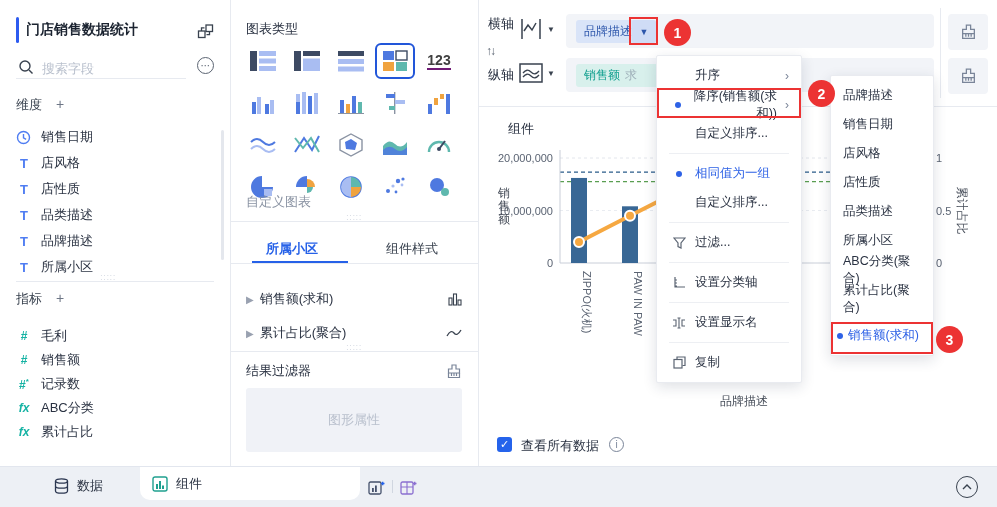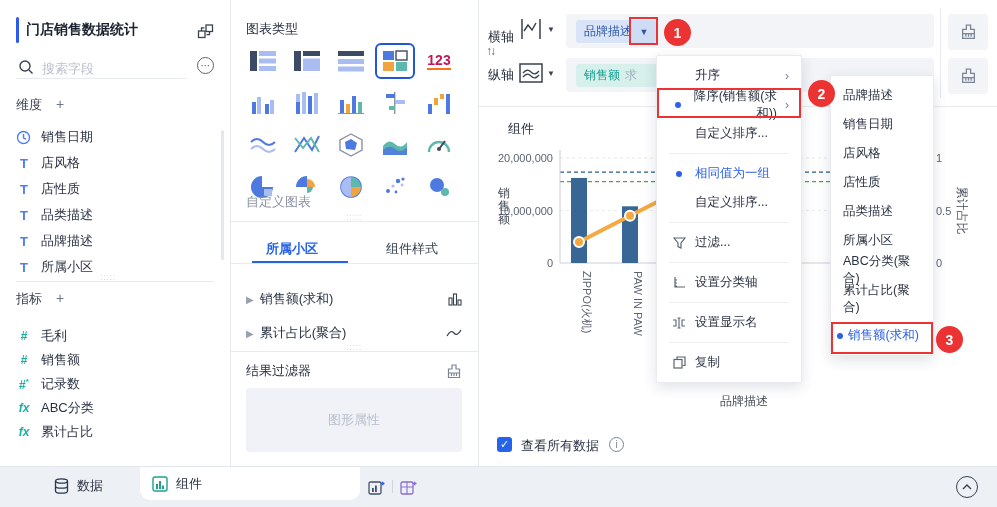--- a/index.html
+++ b/index.html
@@ -187,21 +187,21 @@
     </div>
   <div class="ct-cell ct-sel" style="left:378px;top:46px;">
       <svg width="26" height="22" viewBox="0 0 26 22">
         <rect x="1" y="1" width="11" height="9" fill="#4e79e0"></rect>
         <rect x="14" y="1" width="11" height="9" fill="#fff" stroke="#3d4a63" stroke-width="1.4"></rect>
         <rect x="1" y="12" width="11" height="9" fill="#f0a33f"></rect>
         <rect x="14" y="12" width="11" height="9" fill="#5fb8ae"></rect>
       </svg>
     </div>
   <div class="ct-cell" style="left:422px;top:46px;">
-      <span style="color:#be185d;font-weight:bold;font-size:14px;border-bottom:2px solid #f97316;line-height:16px;">123</span>
+      <span style="color:#404040;font-weight:bold;font-size:14px;border-bottom:2px solid #701a75;line-height:16px;">123</span>
     </div>
 
   <div class="ct-cell" style="left:246px;top:88px;">
       <svg width="26" height="22" viewBox="0 0 26 22">
         <rect x="2" y="10" width="4" height="12" fill="#4e79e0"></rect>
         <rect x="7" y="5" width="4" height="17" fill="#a9bdf2"></rect>
         <rect x="15" y="12" width="4" height="10" fill="#4e79e0"></rect>
         <rect x="20" y="8" width="4" height="14" fill="#a9bdf2"></rect>
       </svg>
     </div>
@@ -355,21 +355,21 @@
           <path d="M2.5 9v4.5h11V9M5.5 9v3M8 9v3M10.5 9v3" stroke="#7a8599" stroke-width="1.2" fill="none"></path>
         </svg>
       </span>
   </div>
   <div class="dropbox">
     <span>图形属性</span>
   </div>
 
   <div class="vline" style="left:478px;top:0;height:466px;"></div>
 
-  <div class="axis-label" style="left:488px;top:28px;">横轴</div>
+  <div class="axis-label" style="left:488px;top:15px;">横轴</div>
   <span class="abs" style="left:518px;top:17px;display:flex;align-items:center;gap:3px;">
     <svg width="26" height="24" viewBox="0 0 26 24">
         <path d="M4 2v20M22 2v20" stroke="#39424f" stroke-width="1.5"></path>
         <path d="M6 14l4-6 4 5 4-7" stroke="#39424f" stroke-width="1.5" fill="none"></path>
       </svg>
     <span style="color:#39424f;font-size:8px;">▼</span>
   </span>
   <div class="strip" style="top:14px;"></div>
   <div class="pill pill-blue" style="left:576px;top:20px;">
     <span>品牌描述</span>

